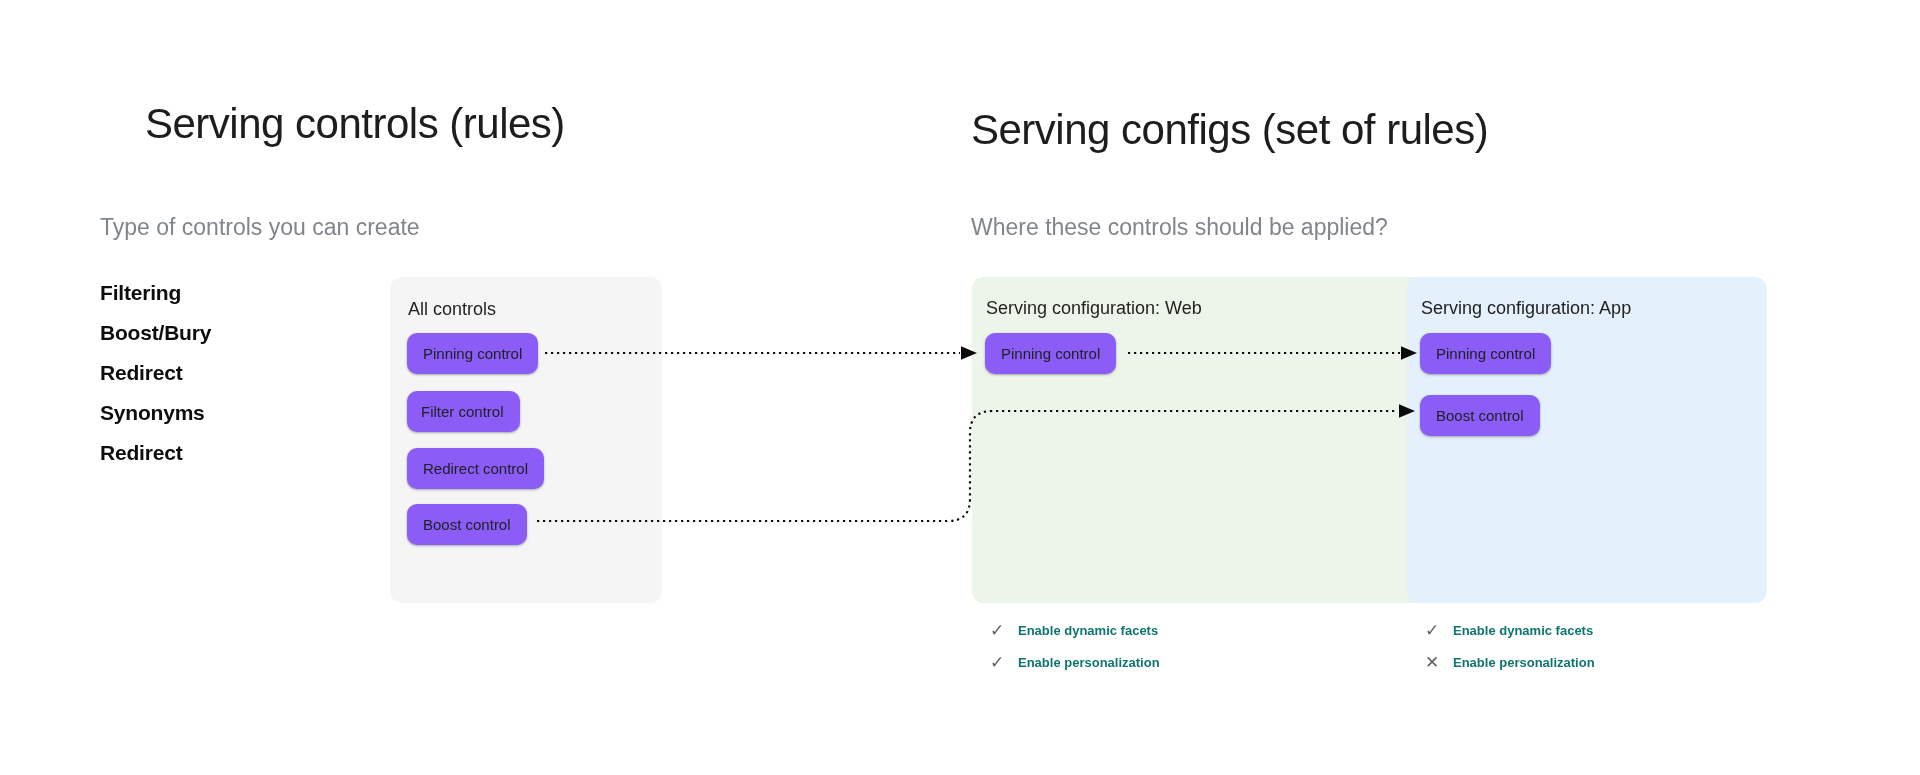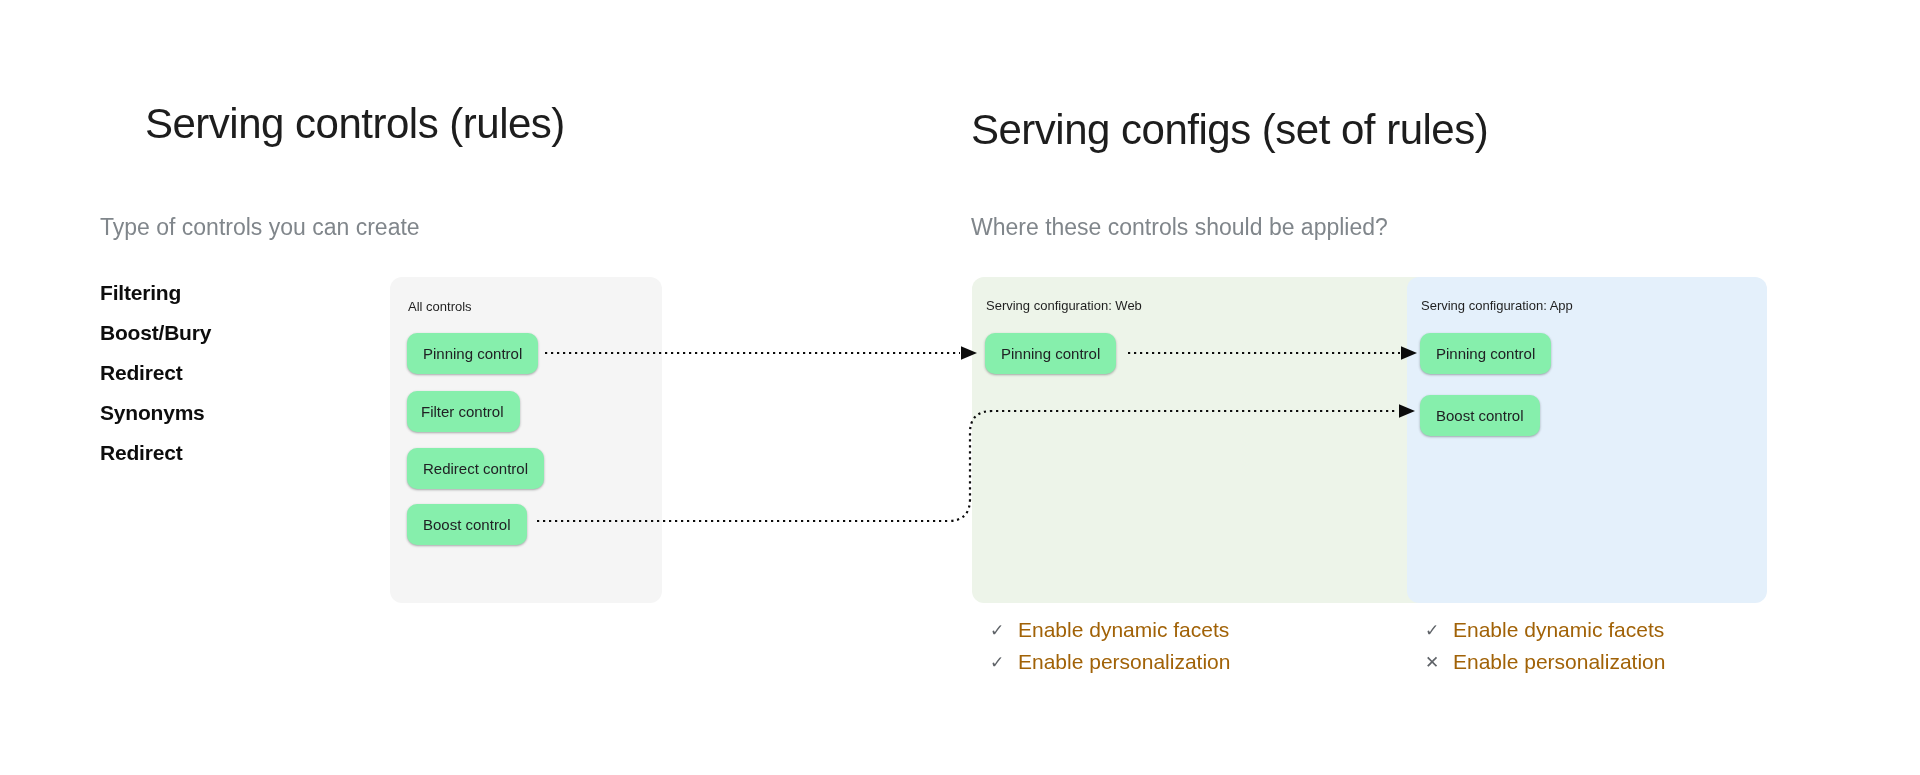--- a/index.html
+++ b/index.html
@@ -57,33 +57,33 @@
     position:absolute;
     top:277px;
     height:326px;
     border-radius:12px;
   }
   .card.gray{left:390px;width:272px;background:var(--card_gray);}
   .card.green{left:972px;width:474px;background:var(--card_green);}
   .card.blue{left:1407px;width:360px;background:var(--card_blue);}
   .card-label{
     position:absolute;
-    font-size:13px;
+    font-size:18px;
     color:#1f1f1f;
     white-space:nowrap;
   }
   .card.gray .card-label{left:18px;top:22px;}
   .card.green .card-label,
   .card.blue .card-label{left:14px;top:21px;}
   .chip{
     position:absolute;
     height:41px;
     line-height:41px;
     padding:0 16px;
-    background:#86efac;
+    background:#8b5cf6;
     border-radius:10px;
     font-size:15px;
     color:#202124;
     white-space:nowrap;
     box-shadow:0 1px 2px rgba(60,64,67,.30),0 1px 3px rgba(60,64,67,.15);
   }
   .card.gray .chip{left:17px;}
   .card.green .chip,
   .card.blue .chip{left:13px;}
   .chip.pos1{top:56px;}
@@ -113,23 +113,24 @@
   }
   .feature-icon{
     width:17px;
     margin-right:11px;
     font-size:17px;
     line-height:22px;
     color:var(--icon_gray);
     font-family:"DejaVu Sans",sans-serif;
   }
   .feature-label{
-    font-size:21px;
-    color:#a16207;
-    white-space:nowrap;
+    font-size:13px;
+    color:#0f766e;
+    white-space:nowrap;
+    font-weight:bold;
   }
 </style>
 </head>
 <body>
 
 <h1 class="title left">Serving controls (rules)</h1>
 <p class="subtitle left">Type of controls you can create</p>
 
 <h1 class="title right">Serving configs (set of rules)</h1>
 <p class="subtitle right">Where these controls should be applied?</p>

